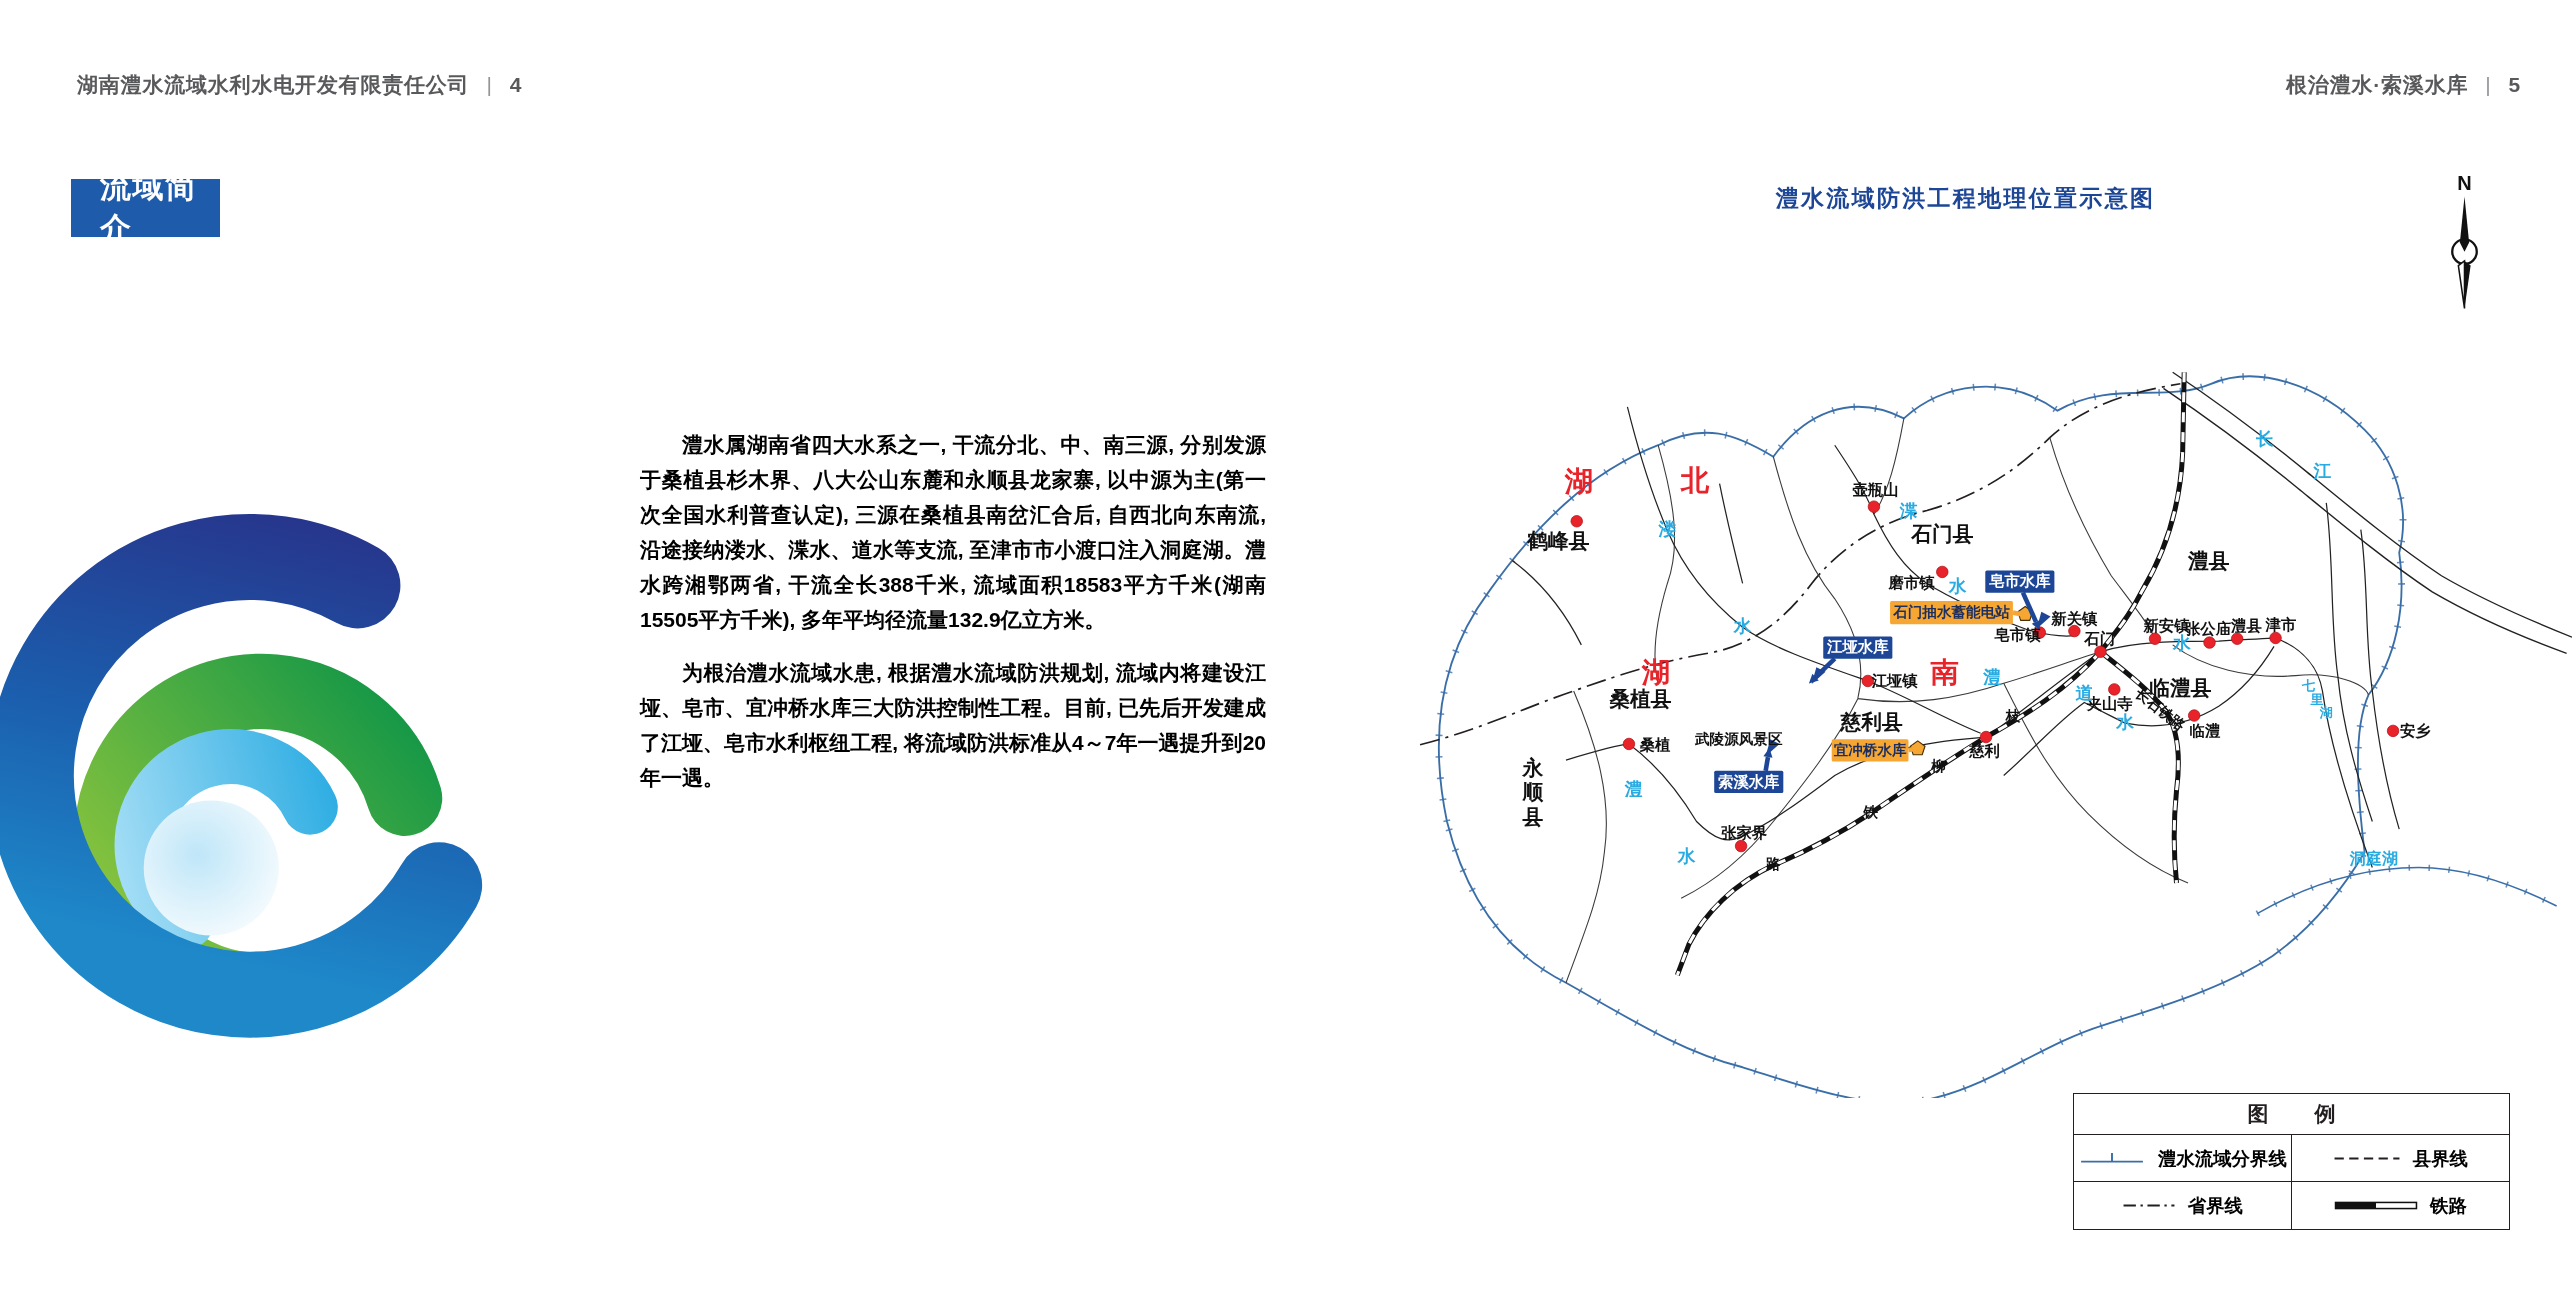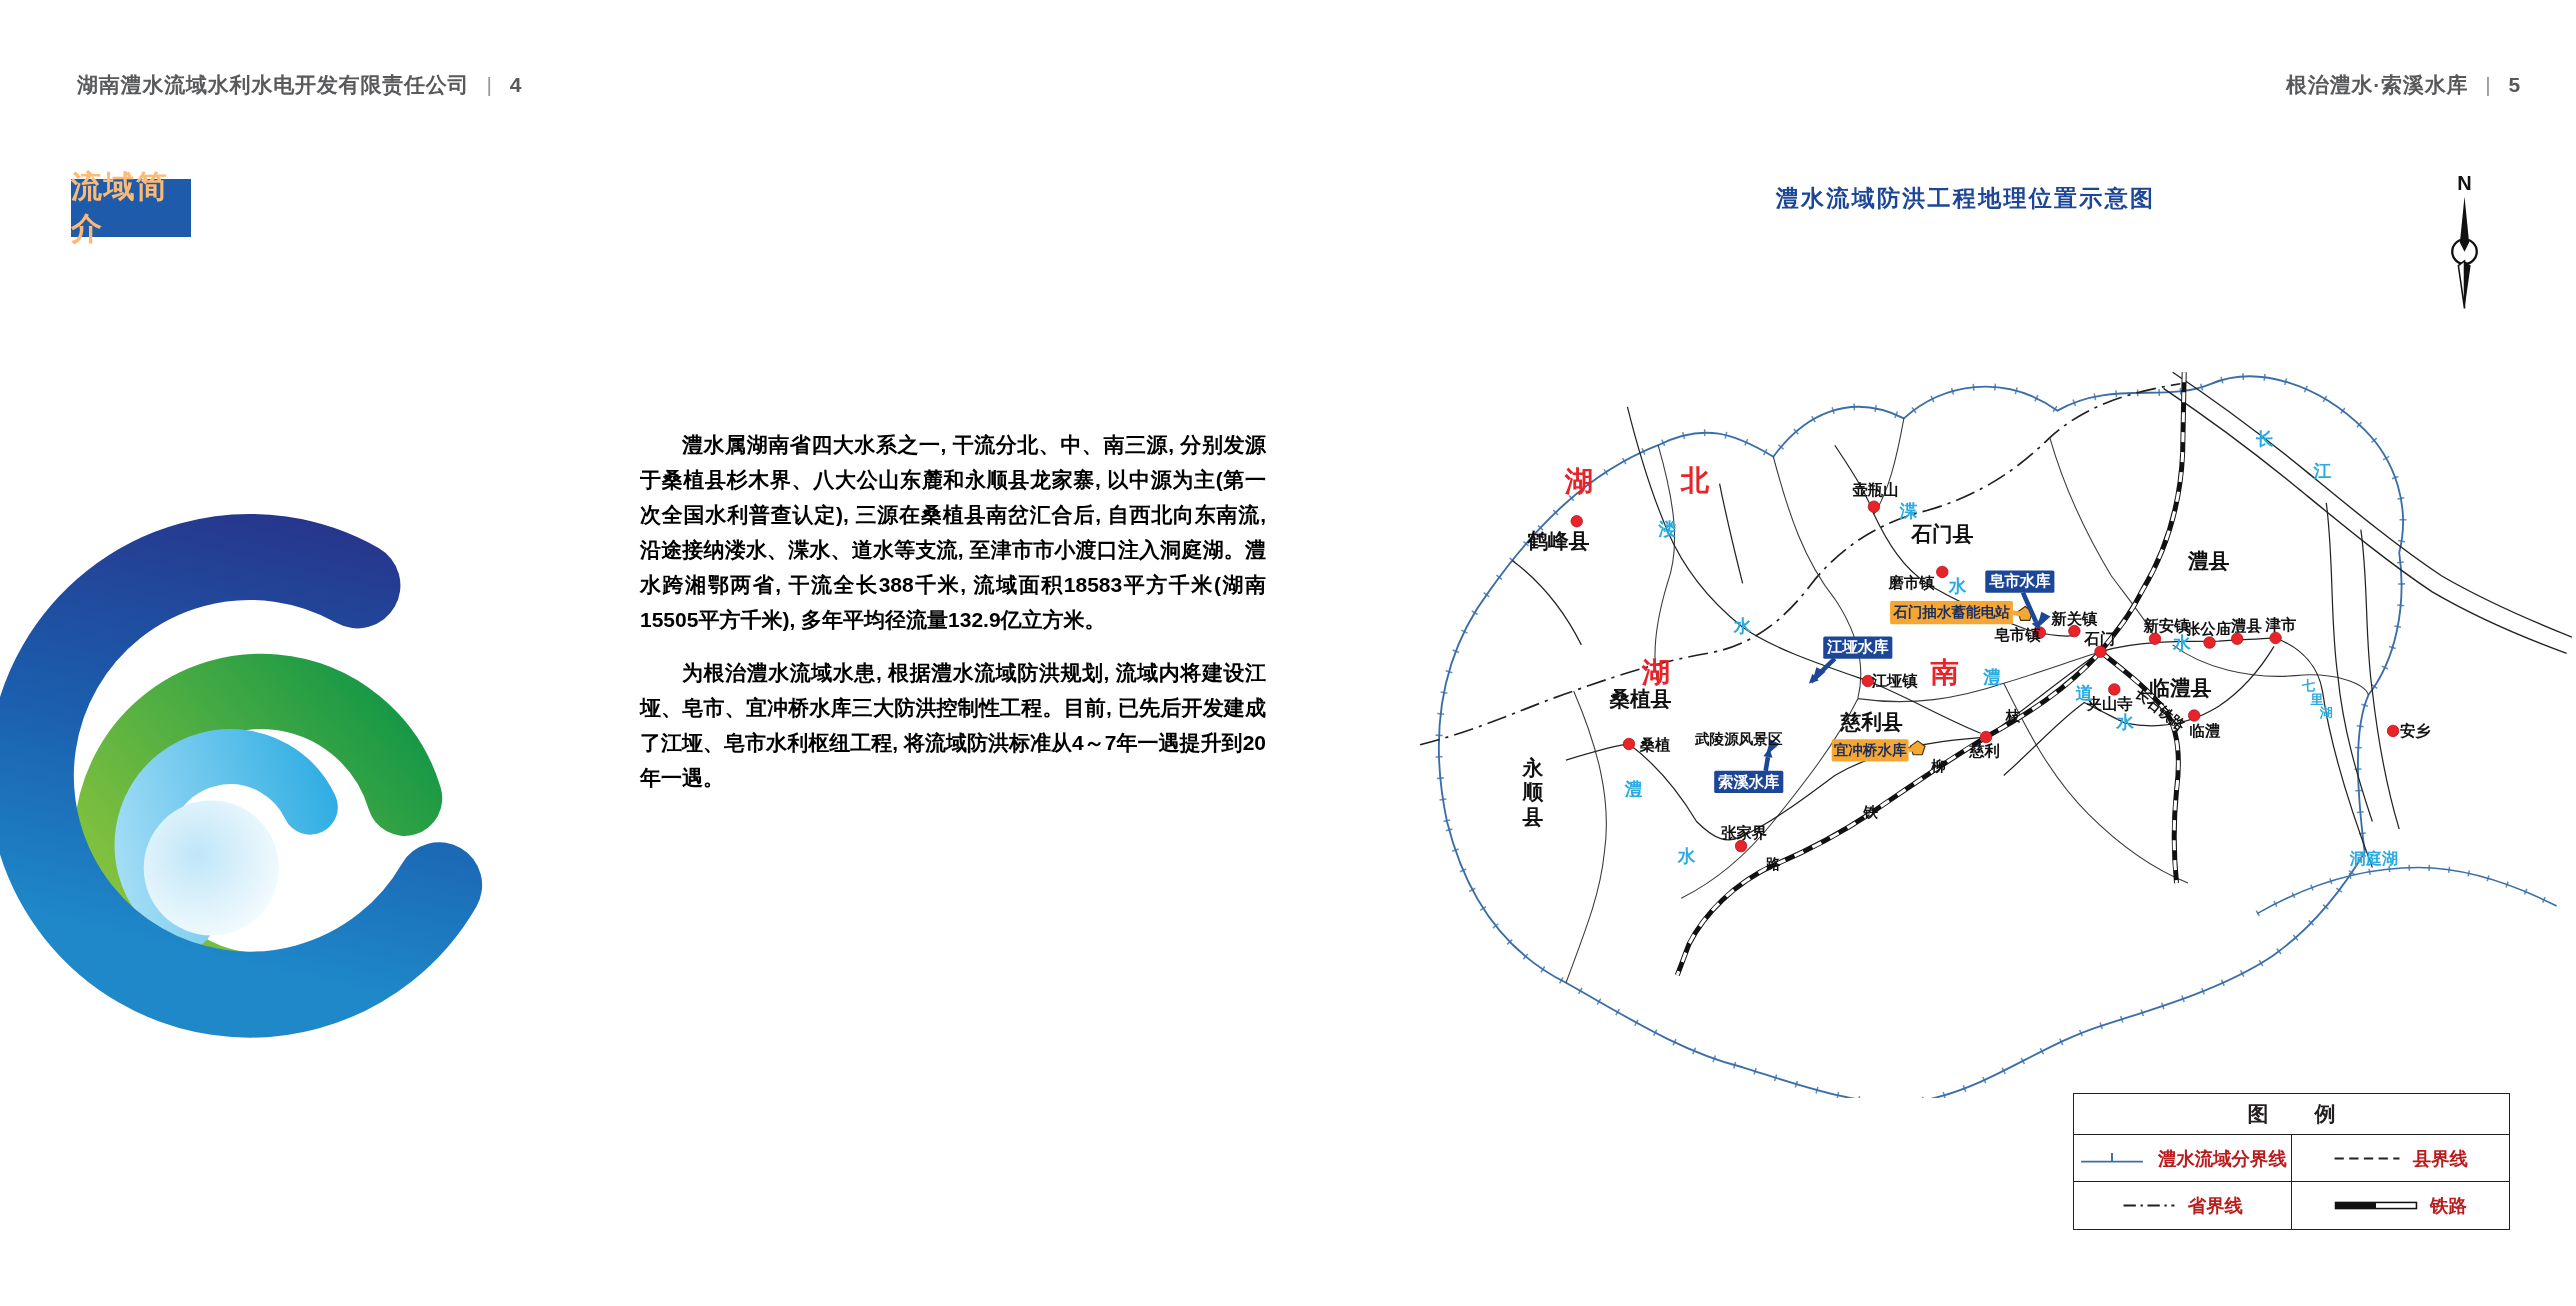--- a/index.html
+++ b/index.html
@@ -8,22 +8,22 @@
     font-family:"Liberation Sans",sans-serif;color:#231f20;
   }
   
   .pg-header{position:absolute;top:71px;font-size:21px;font-weight:bold;color:#58595b;letter-spacing:0.8px;white-space:nowrap;}
   .pg-header .sep{margin:0 17px;font-weight:normal;color:#939598;}
   #header-left{left:77px;}
   #header-right{right:55px;}
   
   #section-title{
     position:absolute;left:71px;top:179px;width:120px;height:58px;
-    background:#1e5cab;color:#fdba74;font-size:31px;font-weight:bold;
-    display:flex;align-items:center;justify-content:center;letter-spacing:1.5px;
+    background:#1e5cab;color:#ffffff;font-size:31px;font-weight:bold;
+    display:flex;align-items:center;justify-content:center;letter-spacing:1.5px;padding-left:29px;
   }
   #article{position:absolute;left:640px;top:427px;width:626px;}
   #article p{
     margin:0 0 17.7px 0;font-size:21px;line-height:35px;font-weight:600;
     text-align:justify;text-indent:2em;color:#000000;
   }
   
   #map-title{
     position:absolute;left:1666px;top:183px;width:599px;text-align:center;
     font-size:23px;font-weight:bold;color:#1d4796;letter-spacing:2.3px;
@@ -53,21 +53,21 @@
     height:40px;border-bottom:1.5px solid #231f20;display:flex;align-items:center;justify-content:center;
     font-size:21px;font-weight:bold;letter-spacing:20px;text-indent:20px;
   }
   #legend .lg-grid{flex:1;display:grid;grid-template-columns:1fr 1fr;grid-template-rows:1fr 1fr;}
   #legend .lg-cell{
     display:flex;align-items:center;justify-content:center;gap:12.3px;
     border-right:1.5px solid #231f20;border-bottom:1.5px solid #231f20;box-sizing:border-box;
   }
   #legend .lg-cell:nth-child(2n){border-right:none;}
   #legend .lg-cell:nth-child(3),#legend .lg-cell:nth-child(4){border-bottom:none;}
-  #legend .lg-label{font-size:18.4px;font-weight:bold;color:#b91c1c;white-space:nowrap;}
+  #legend .lg-label{font-size:18.4px;font-weight:bold;color:#000000;white-space:nowrap;}
 </style>
 </head>
 <body>
 
 <div id="header-left" class="pg-header">
   <span>湖南澧水流域水利水电开发有限责任公司</span><span class="sep">|</span><span>4</span>
 </div>
 
 <div id="section-title">
   <span>流域简介</span>

